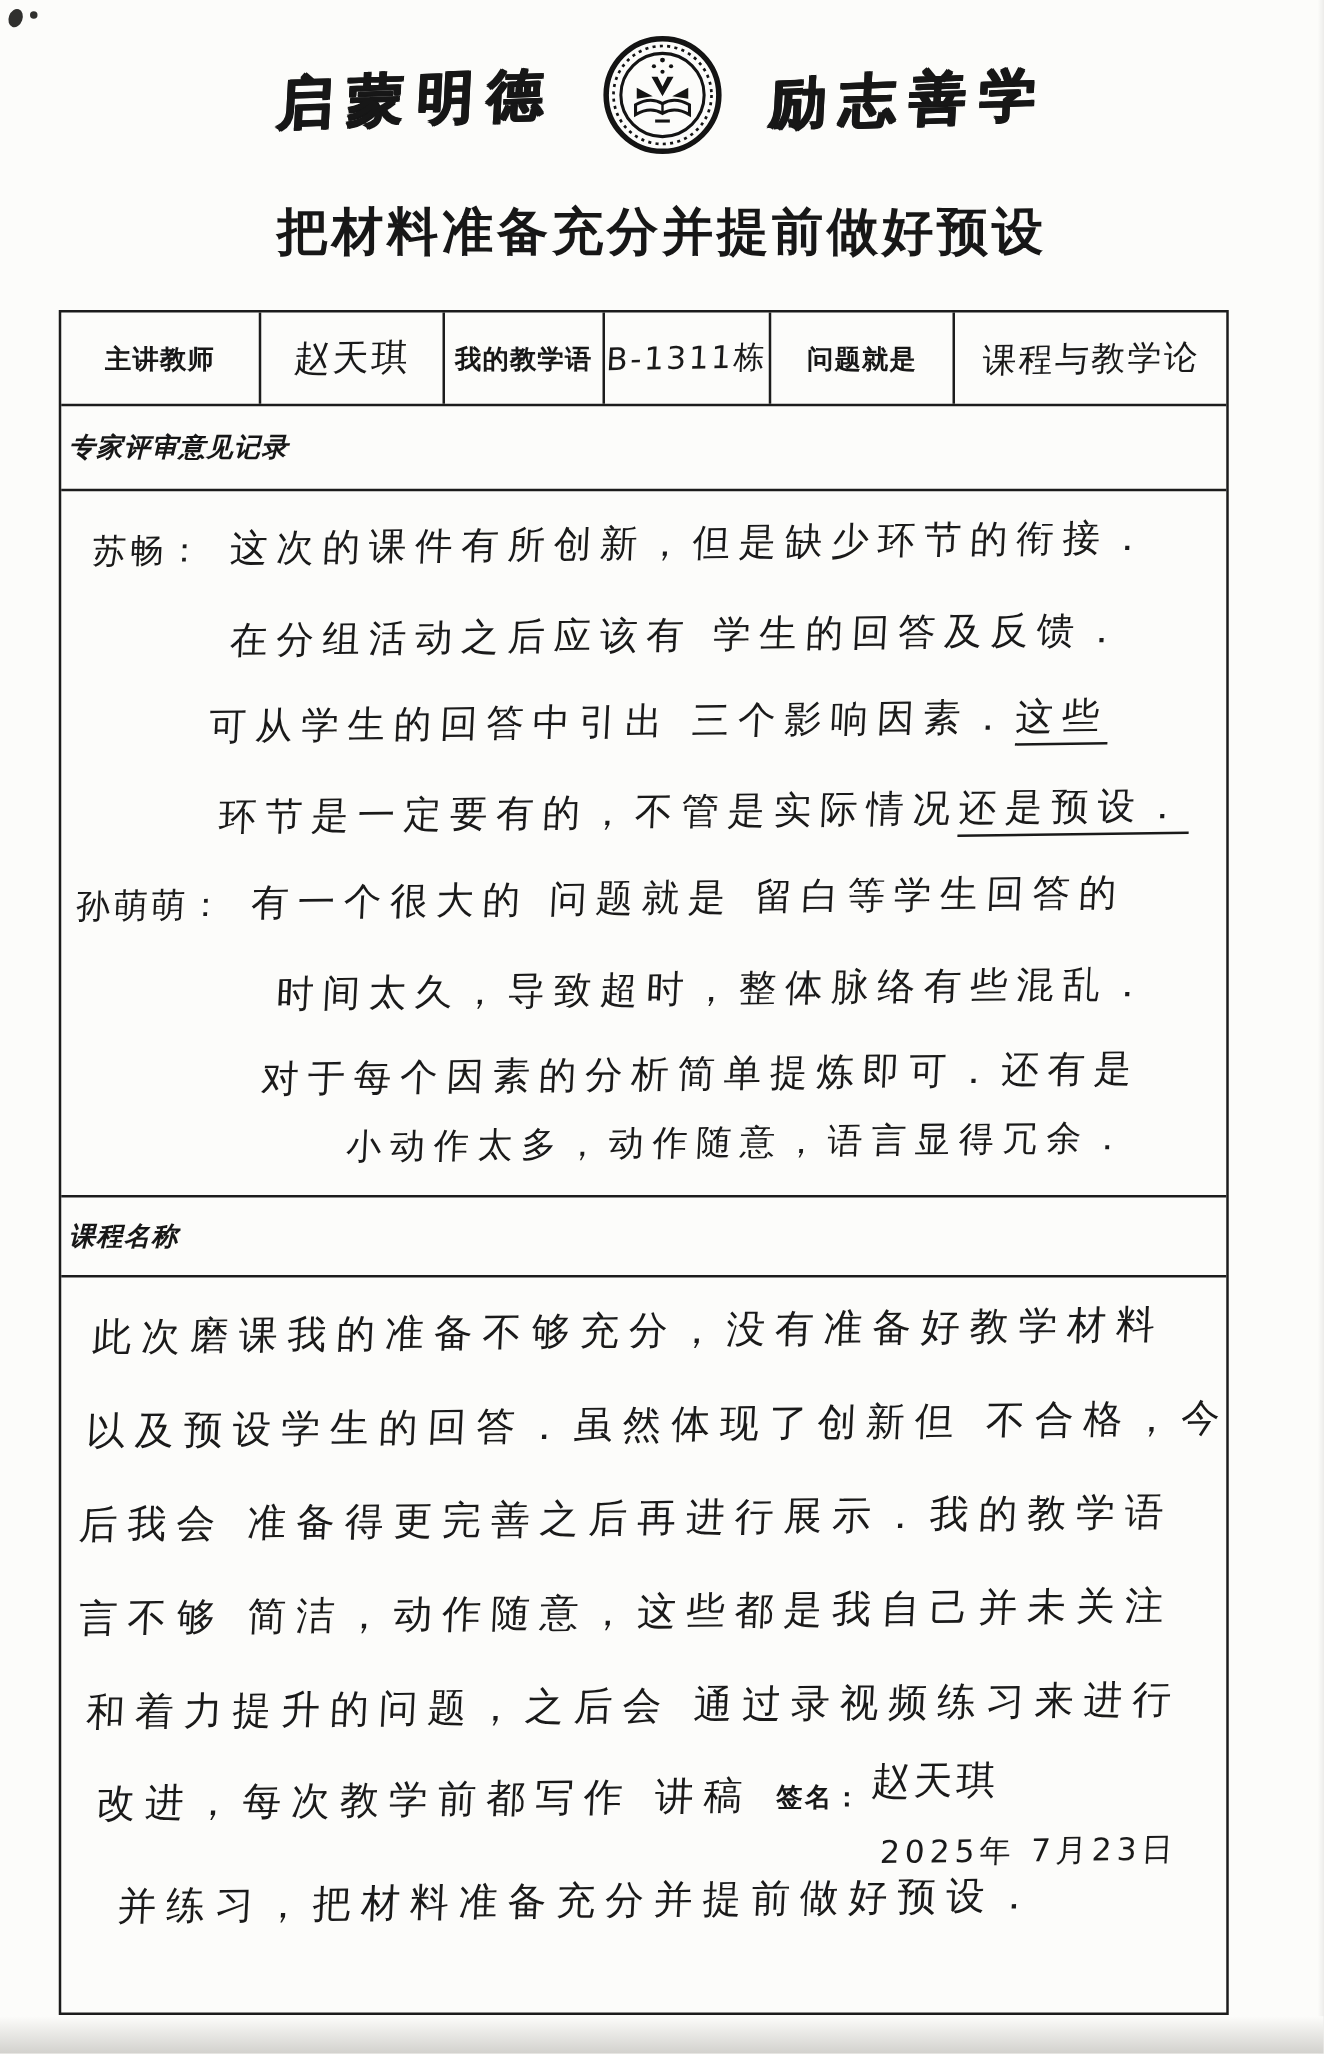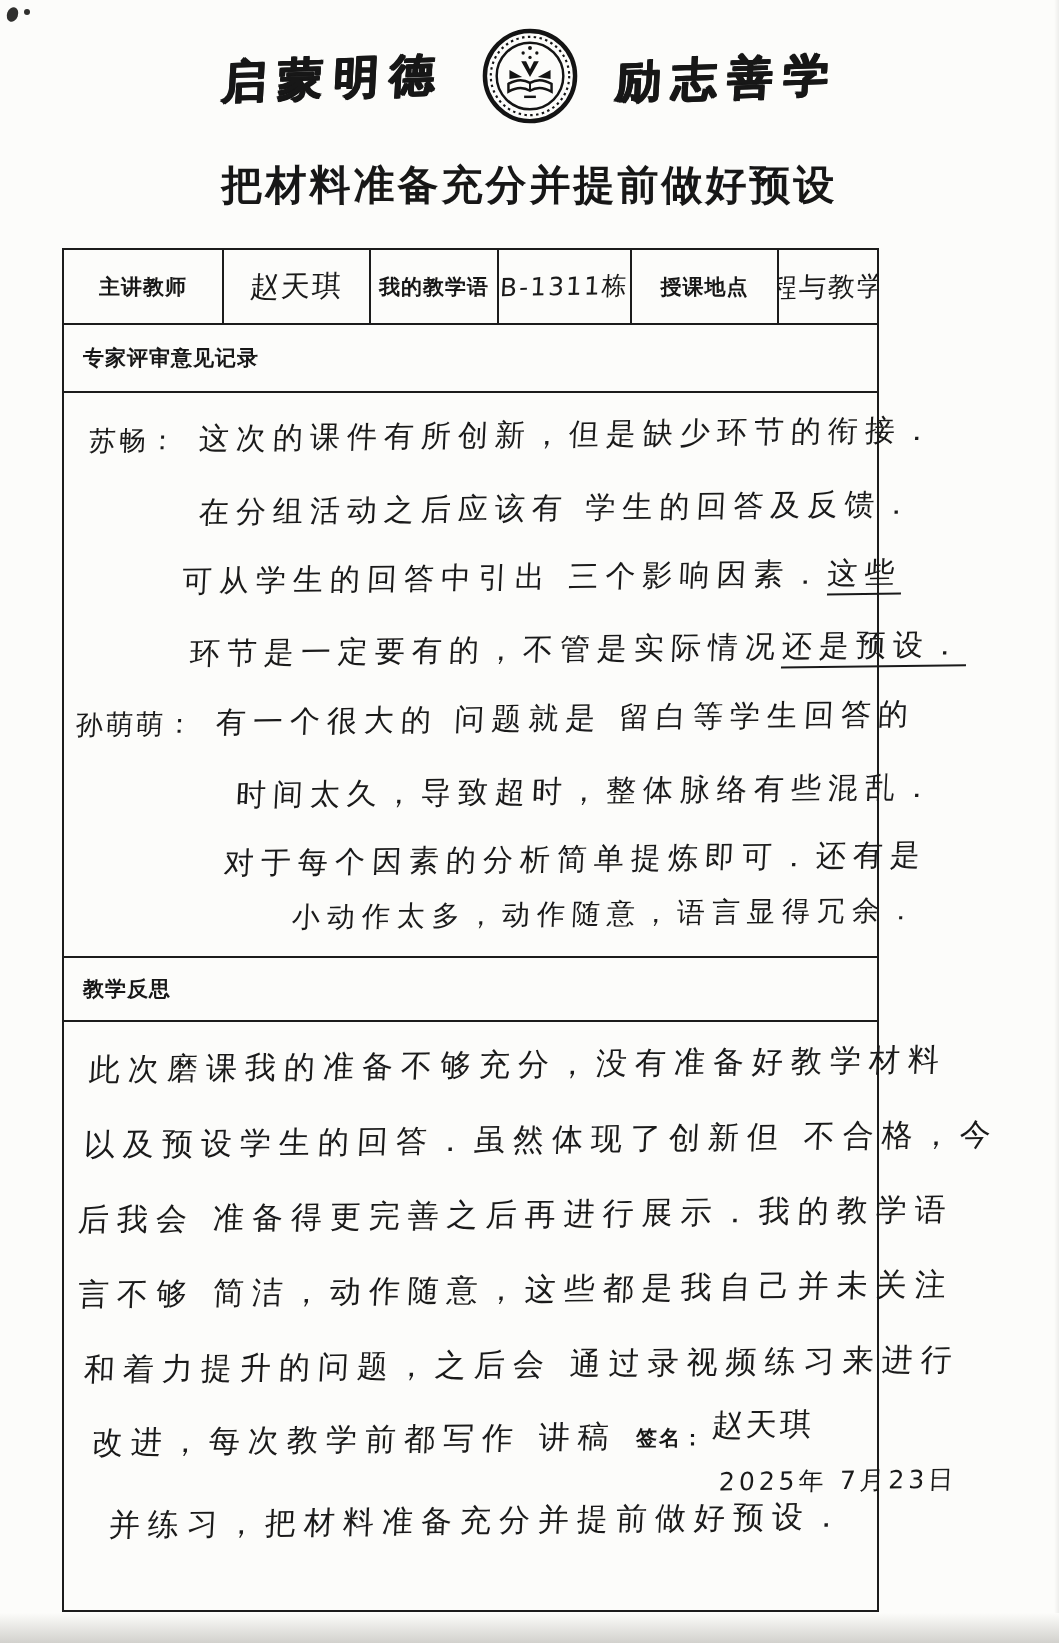--- a/index.html
+++ b/index.html
@@ -33,34 +33,34 @@
   .seal { display:block; }
 
   .title {
     position:absolute; top:158px; left:0; width:100%; margin:0;
     text-align:center; font-size:41px; font-weight:900; letter-spacing:3px;
     font-family:"Liberation Serif", serif;
   }
 
   
   .form-table {
-    position:absolute; left:62px; top:248px; width:817px; height:1364px;
+    position:absolute; left:47px; top:248px; width:936px; height:1364px;
     border:2.5px solid #1c1c1c; box-sizing:border-box;
   }
   .info-row { display:flex; height:75px; border-bottom:2.5px solid #1c1c1c; box-sizing:border-box; }
   .cell {
     border-right:2.5px solid #1c1c1c; box-sizing:border-box;
     display:flex; align-items:center; justify-content:center; overflow:hidden;
   }
   .cell:last-child { border-right:none; }
   .label-cell { font-size:21px; font-weight:700; letter-spacing:1px; }
   .section-row {
     border-bottom:2.5px solid #1c1c1c; box-sizing:border-box;
-    display:flex; align-items:center; padding-left:19px;
-    font-size:21px; font-weight:700; letter-spacing:1px;
+    display:flex; align-items:center; padding-left:6px;
+    font-size:21px; font-weight:700; letter-spacing:1px;font-style:italic;
   }
   .section-row.expert { height:68px; }
   .section-row.reflect { height:64px; }
   .expert-area { position:relative; height:565px; border-bottom:2.5px solid #1c1c1c; box-sizing:border-box; }
   .reflect-area { position:relative; height:584px; }
 
   
   .hw {
     position:absolute; white-space:nowrap; color:#1a1a1a;
     font-size:30px; letter-spacing:7px;
@@ -116,21 +116,21 @@
 
     <div class="info-row">
       <div class="cell label-cell" style="width:160px;">主讲教师</div>
       <div class="cell" style="width:147px;">
         <span class="hw-inline hw name-v">赵天琪</span>
       </div>
       <div class="cell label-cell" style="width:128px;">我的教学语</div>
       <div class="cell" style="width:133px;">
         <span class="hw-inline hw loc-v">B-1311栋</span>
       </div>
-      <div class="cell label-cell" style="width:147px;">授课地点</div>
+      <div class="cell label-cell" style="width:147px;">问题就是</div>
       <div class="cell" style="flex:1;">
         <span class="hw-inline hw course-v">课程与教学论</span>
       </div>
     </div>
 
     <div class="section-row expert">专家评审意见记录</div>
 
     <div class="expert-area">
       <div class="hw" style="left:25px; top:22px;">
         <span class="speaker">苏畅：</span><span>这次的课件有所创新，但是缺少环节的衔接．</span><span class="u"></span>
@@ -151,21 +151,21 @@
         <span>时间太久，导致超时，整体脉络有些混乱．</span><span class="u"></span>
       </div>
       <div class="hw" style="left:160px; top:446px;">
         <span>对于每个因素的分析简单提炼即可．还有是</span><span class="u"></span>
       </div>
       <div class="hw" style="left:228px; top:502px; font-size:28px;">
         <span>小动作太多，动作随意，语言显得冗余．</span><span class="u"></span>
       </div>
     </div>
 
-    <div class="section-row reflect">教学反思</div>
+    <div class="section-row reflect">课程名称</div>
 
     <div class="reflect-area">
       <div class="hw" style="left:25px; top:22px;">此次磨课我的准备不够充分，没有准备好教学材料</div>
       <div class="hw" style="left:20px; top:97px;">以及预设学生的回答．虽然体现了创新但 不合格，今</div>
       <div class="hw" style="left:14px; top:172px;">后我会 准备得更完善之后再进行展示．我的教学语</div>
       <div class="hw" style="left:14px; top:247px;">言不够 简洁，动作随意，这些都是我自己并未关注</div>
       <div class="hw" style="left:20px; top:322px;">和着力提升的问题，之后会 通过录视频练习来进行</div>
       <div class="hw" style="left:28px; top:397px;">改进，每次教学前都写作 讲稿</div>
       <div class="sig-label" style="left:572px; top:402px;">签名：</div>
       <div class="hw sig-name" style="left:648px; top:382px;">赵天琪</div>

